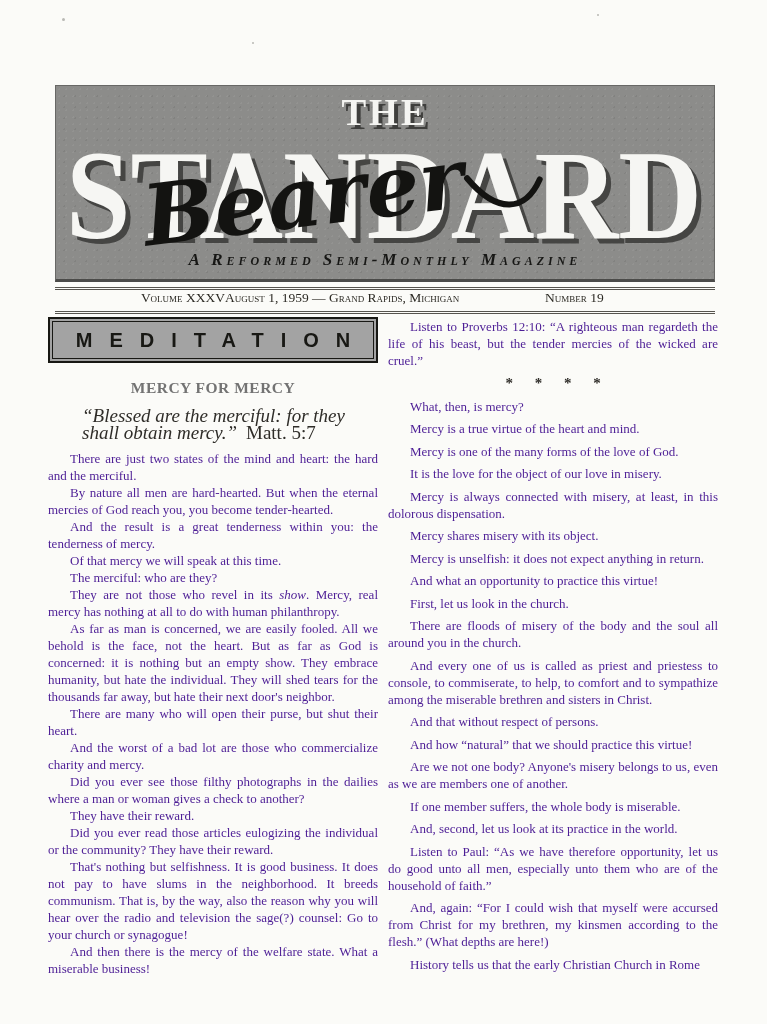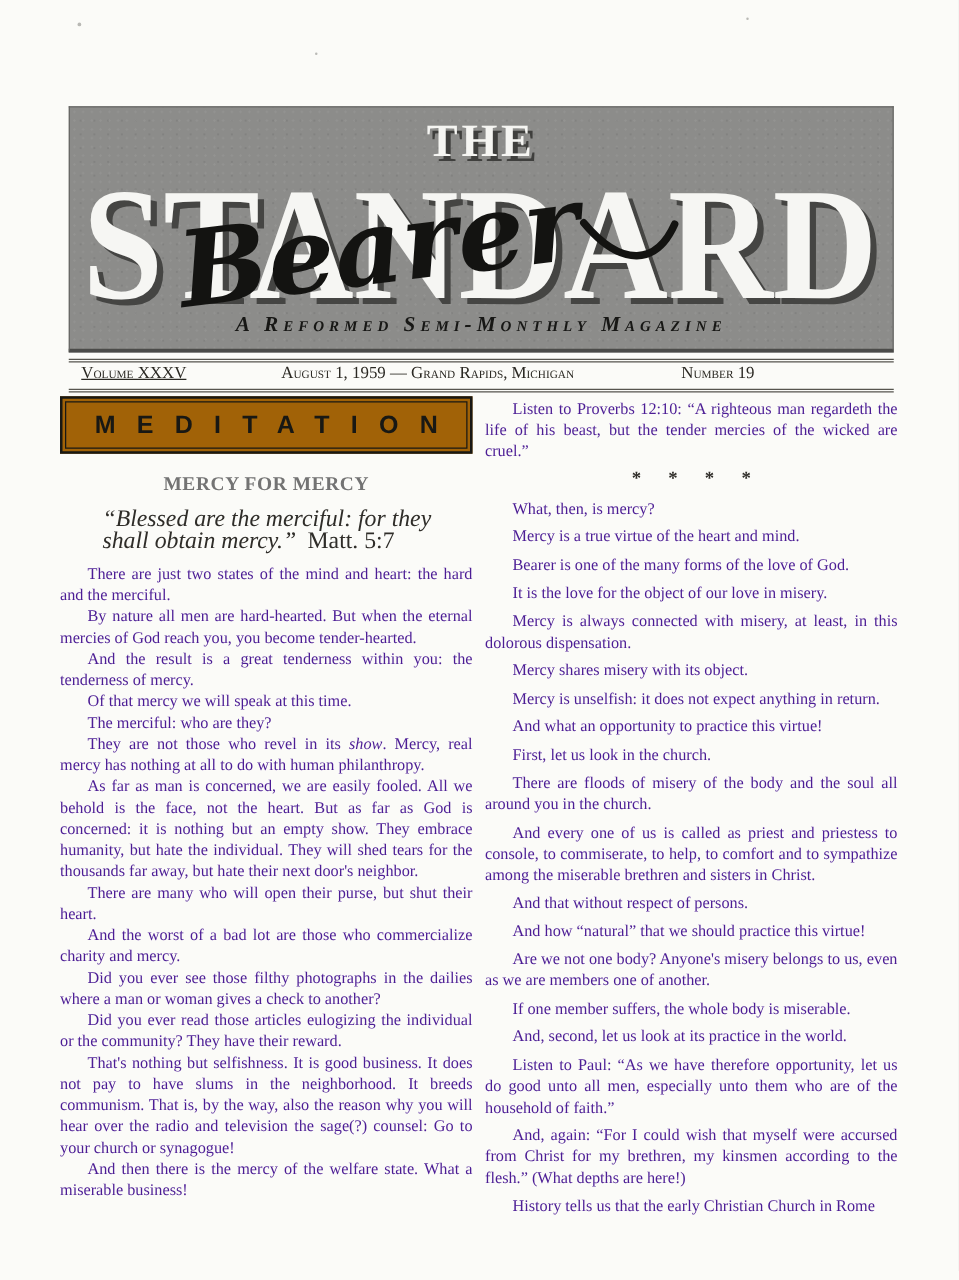--- a/index.html
+++ b/index.html
@@ -38,29 +38,29 @@
 
   
   .dbl-rule{position:absolute;left:55px;width:660px;height:3px;
     border-top:1px solid #56544e;border-bottom:1px solid #56544e;box-sizing:border-box;}
   .dbl-rule.top{top:287px;}
   .dbl-rule.bottom{top:311px;}
   .issue-line{
     position:absolute;left:55px;top:290px;width:660px;display:flex;align-items:baseline;
     font-variant:small-caps;font-size:13.5px;color:#2b2923;
   }
-  .issue-line .left{width:170px;text-align:left;padding-left:10px;box-sizing:border-box;text-decoration:underline;}
+  .issue-line .left{width:170px;text-align:right;padding-left:10px;box-sizing:border-box;}
   .issue-line .mid{flex:1;text-align:left;}
   .issue-line .right{width:170px;text-align:left;padding-right:10px;box-sizing:border-box;}
 
   
   .columns{position:absolute;left:48px;top:317px;width:670px;display:flex;gap:10px;}
   .col{width:330px;box-sizing:border-box;}
 
-  .section-box{border:2px solid #181814;padding:2px;background:#a16207;}
+  .section-box{border:2px solid #181814;padding:2px;background:#a3a3a3;}
   .section-box-inner{border:1px solid #181814;text-align:center;
     font-family:"Liberation Sans",sans-serif;font-weight:bold;font-size:20px;
     letter-spacing:.85em;text-indent:.85em;line-height:36px;color:#181814;}
 
   .article-title{margin:16px 0 10px;text-align:center;font-size:15.5px;
     font-weight:bold;letter-spacing:.5px;color:#737373;}
   .epigraph{margin:0 0 9px 34px;font-style:italic;font-size:19px;line-height:17px;color:#2f2d29;}
   .epigraph .ref{font-style:normal;margin-left:9px;}
 
   .para{margin:0;font-size:13px;line-height:17px;text-align:justify;
@@ -119,33 +119,34 @@
           <p class="para">There are just two states of the mind and heart: the hard and the merciful.</p>
           <p class="para">By nature all men are hard-hearted.  But when the eternal mercies of God reach you, you become tender-hearted.</p>
           <p class="para">And the result is a great tenderness within you: the tenderness of mercy.</p>
           <p class="para">Of that mercy we will speak at this time.</p>
           <p class="para">The merciful: who are they?</p>
           <p class="para">They are not those who revel in its <i>show</i>.  Mercy, real mercy has nothing at all to do with human philanthropy.</p>
           <p class="para">As far as man is concerned, we are easily fooled.  All we behold is the face, not the heart.  But as far as God is concerned: it is nothing but an empty show.  They embrace humanity, but hate the individual.  They will shed tears for the thousands far away, but hate their next door's neighbor.</p>
           <p class="para">There are many who will open their purse, but shut their heart.</p>
           <p class="para">And the worst of a bad lot are those who commercialize charity and mercy.</p>
           <p class="para">Did you ever see those filthy photographs in the dailies where a man or woman gives a check to another?</p>
+          <p class="para">They have their reward.</p>
           <p class="para">Did you ever read those articles eulogizing the individual or the community? They have their reward.</p>
           <p class="para">That's nothing but selfishness.  It is good business.  It does not pay to have slums in the neighborhood.  It breeds communism.  That is, by the way, also the reason why you will hear over the radio and television the sage(?) counsel: Go to your church or synagogue!</p>
           <p class="para">And then there is the mercy of the welfare state.  What a miserable business!</p>
         </div>
     </section>
 
     <section class="col col-right">
       <p class="para lead">Listen to Proverbs 12:10: “A righteous man regardeth the life of his beast, but the tender mercies of the wicked are cruel.”</p>
       <div class="stars">* * * *</div>
       <div class="paras paras-right">
           <p class="para">What, then, is mercy?</p>
           <p class="para">Mercy is a true virtue of the heart and mind.</p>
-          <p class="para">Bearer is one of the many forms of the love of God.</p>
+          <p class="para">Mercy is one of the many forms of the love of God.</p>
           <p class="para">It is the love for the object of our love in misery.</p>
           <p class="para">Mercy is always connected with misery, at least, in this dolorous dispensation.</p>
           <p class="para">Mercy shares misery with its object.</p>
           <p class="para">Mercy is unselfish: it does not expect anything in return.</p>
           <p class="para">And what an opportunity to practice this virtue!</p>
           <p class="para">First, let us look in the church.</p>
           <p class="para">There are floods of misery of the body and the soul all around you in the church.</p>
           <p class="para">And every one of us is called as priest and priestess to console, to commiserate, to help, to comfort and to sympathize among the miserable brethren and sisters in Christ.</p>
           <p class="para">And that without respect of persons.</p>
           <p class="para">And how “natural” that we should practice this virtue!</p>

